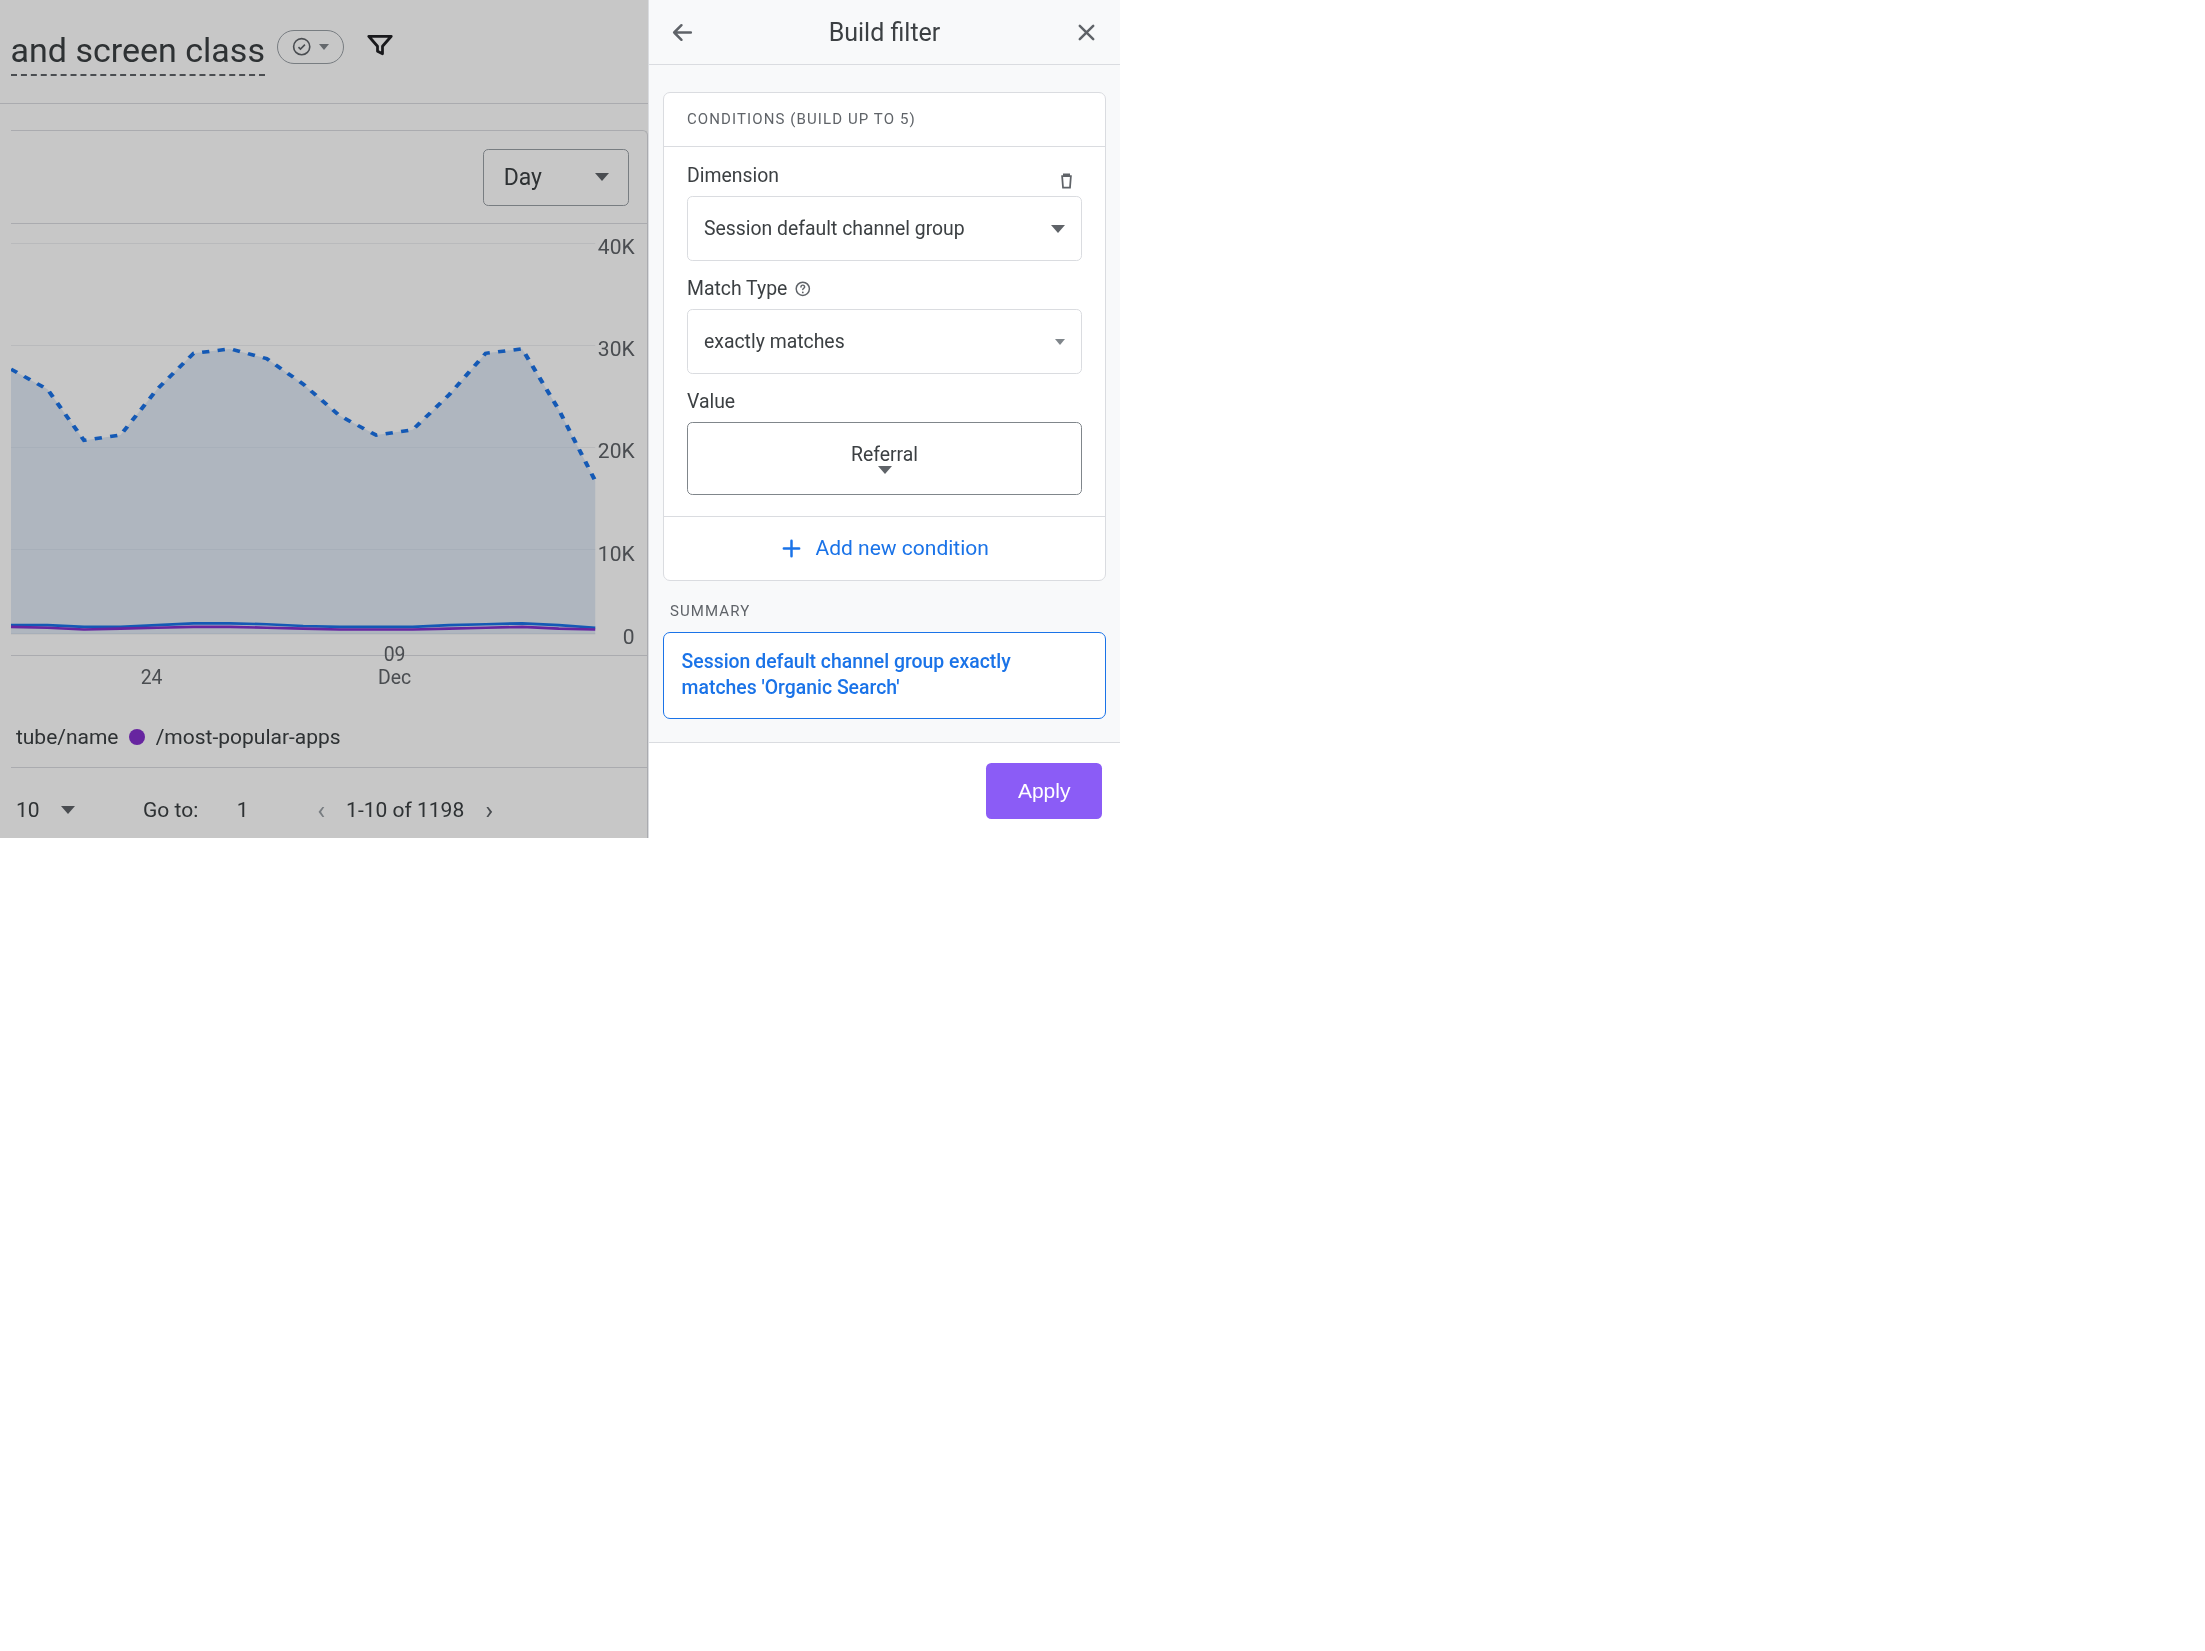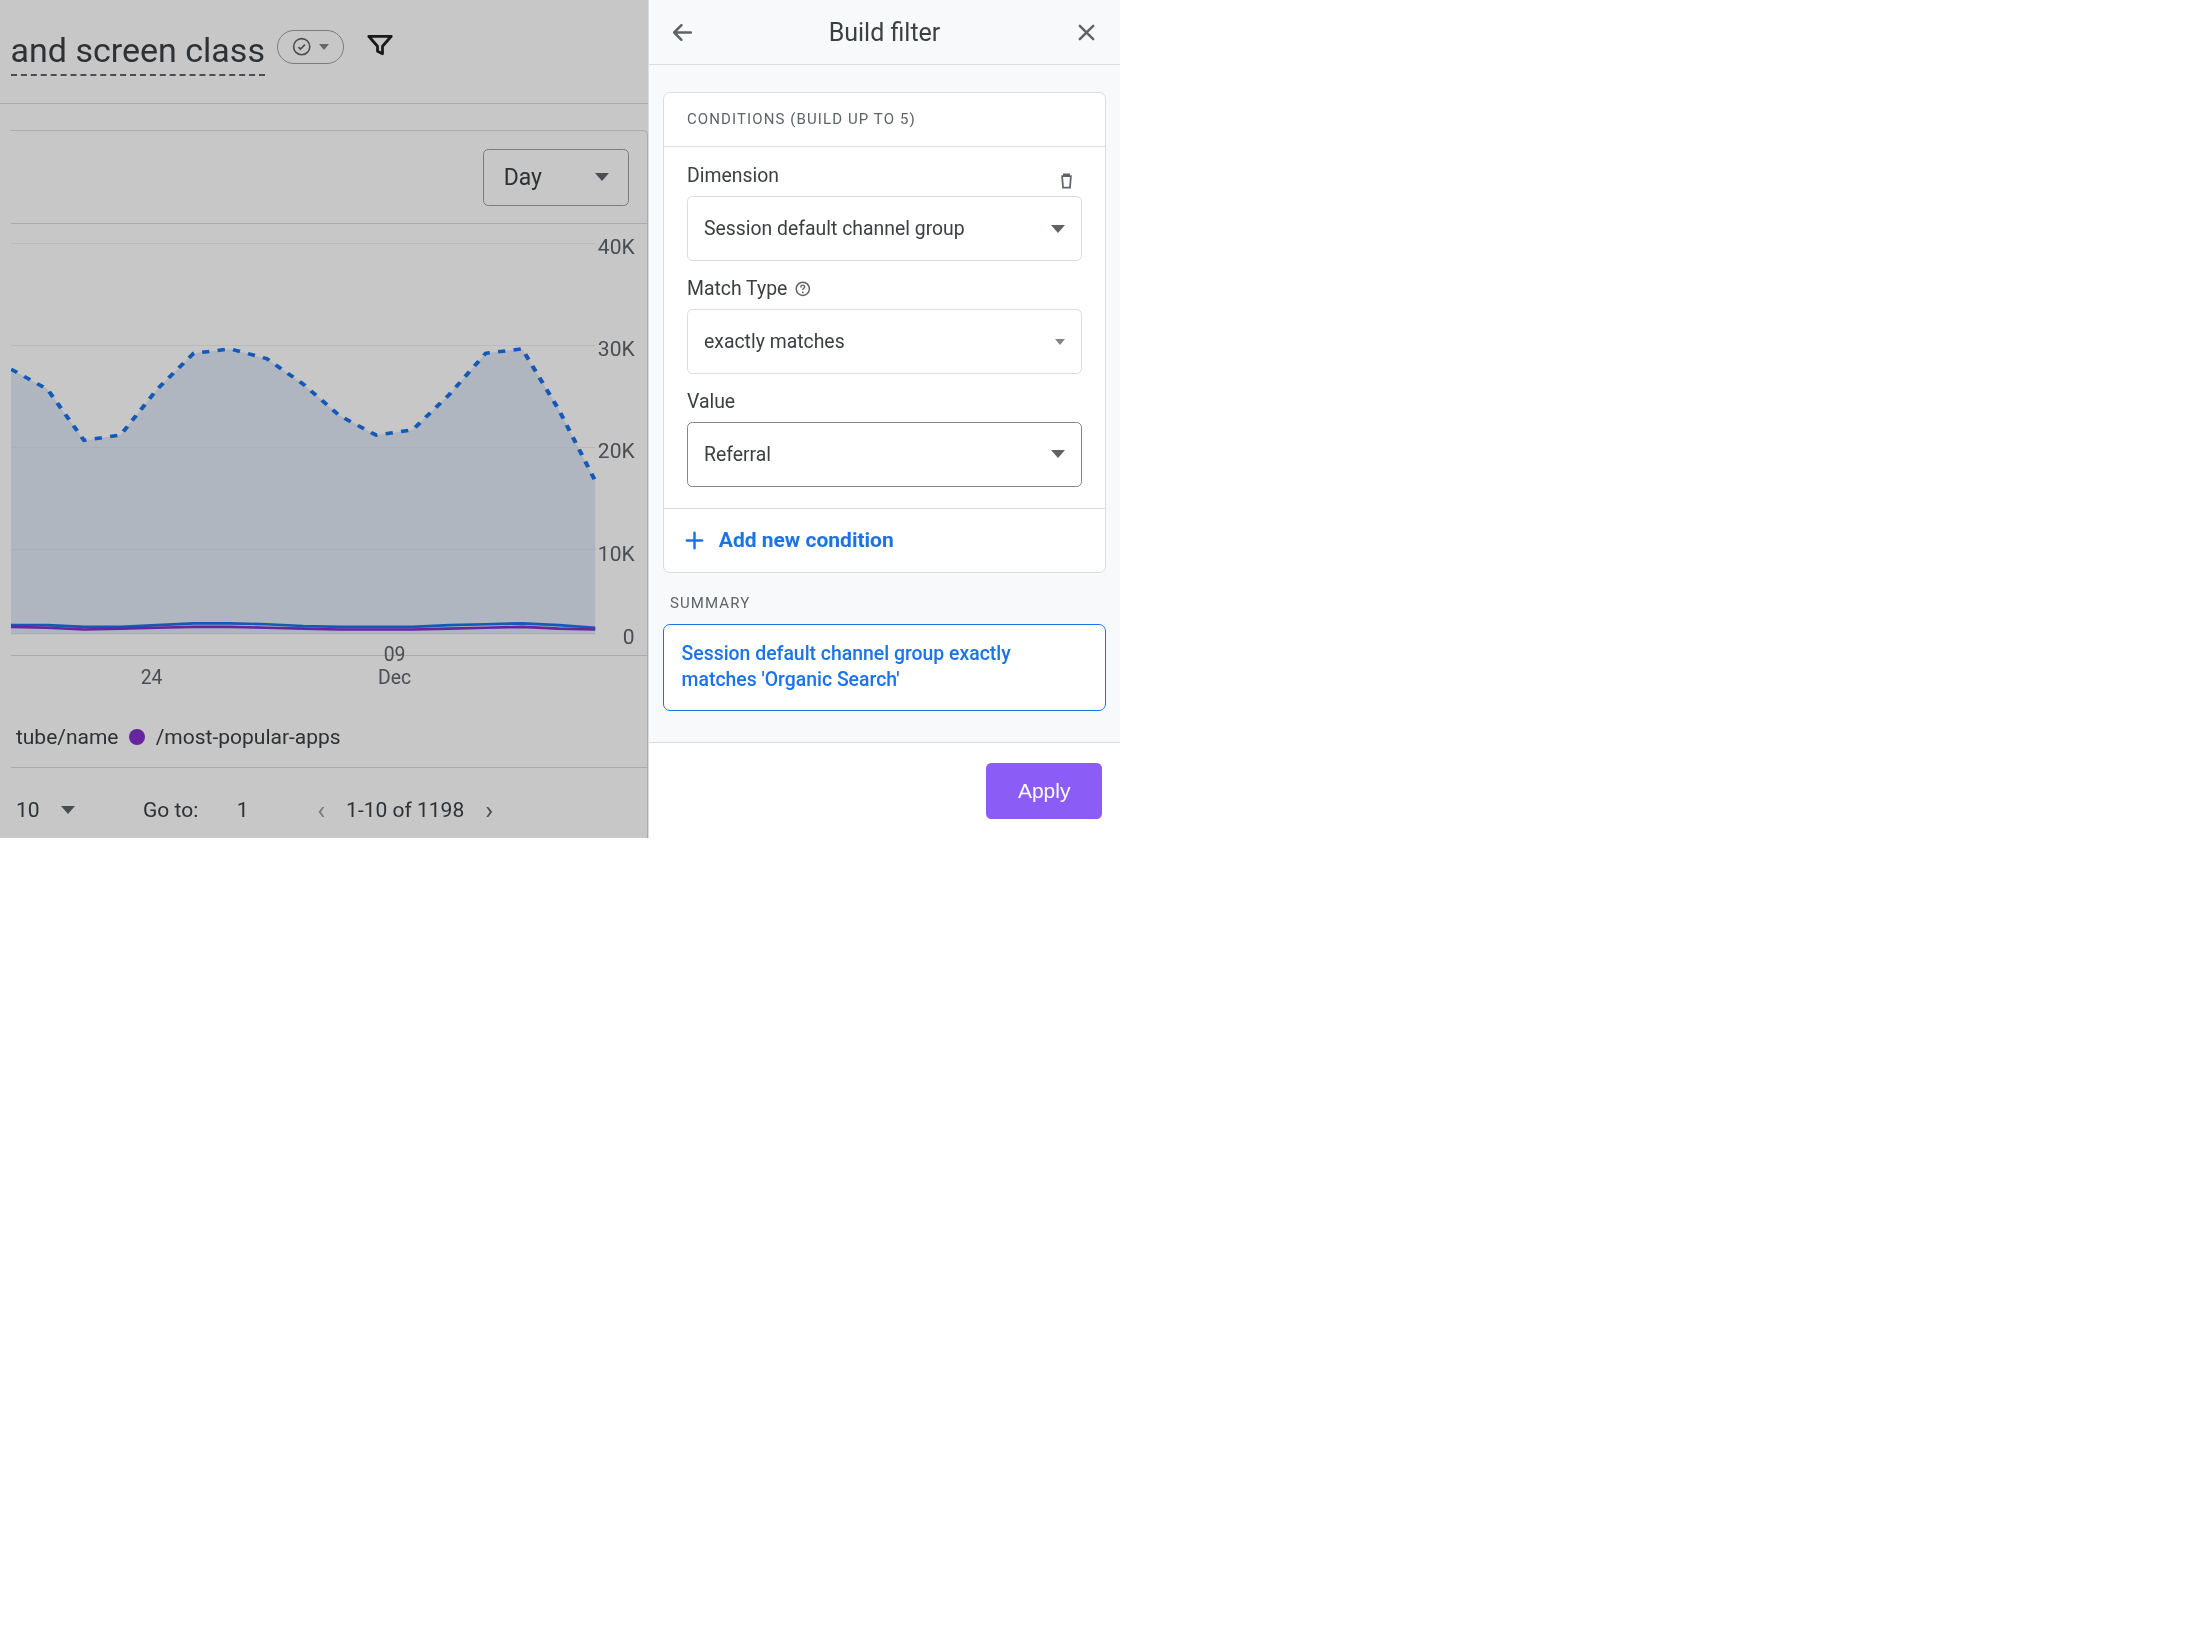--- a/index.html
+++ b/index.html
@@ -194,31 +194,31 @@
   align-items: center;
   justify-content: space-between;
   border: 0.9px solid #dadce0;
   border-radius: 5.3px;
   padding: 20px 16px;
   font-size: 19.4px;
   color: #3c4043;
   cursor: pointer;
   margin-bottom: 16px;
 }
-.select.strong { border: 0.9px solid #80868b; }
+.select.strong { border: 0.9px solid #80868b; flex-direction: column; }
 .add-row {
   display: flex;
   align-items: center;
-  justify-content: flex-start;
+  justify-content: center;
   gap: 12.4px;
   padding: 19.4px;
   border-top: 0.9px solid #dadce0;
   color: #1a73e8;
   font-size: 21px;
-  font-weight: 700;
+  font-weight: 400;
   cursor: pointer;
 }
 .summary-label {
   font-size: 15px;
   letter-spacing: 1.1px;
   color: #5f6368;
   margin: 0 0 12.4px 7px;
 }
 .summary-box {
   border: 0.9px solid #1a73e8;

